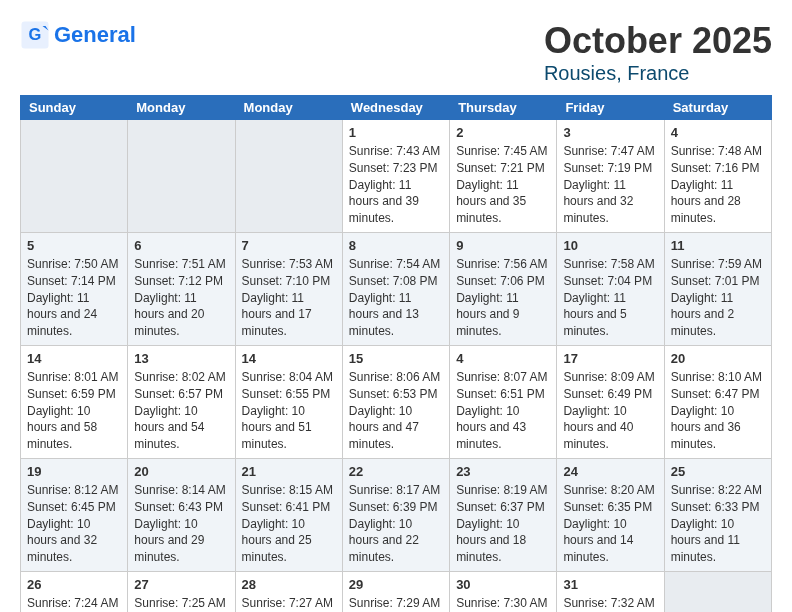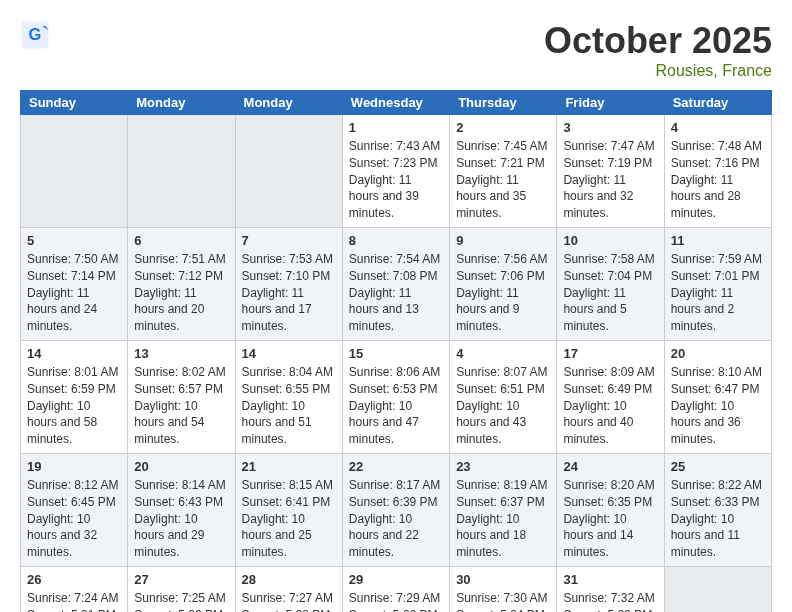--- a/index.html
+++ b/index.html
@@ -28,30 +28,29 @@
     }
     .logo-text span {
       color: #1a73e8;
     }
     .logo-icon {
       width: 30px;
       height: 30px;
       margin-right: 4px;
     }
     .title-block {
-      text-align: right;
     }
     .month-title {
       font-size: 36px;
       font-weight: bold;
       color: #333;
     }
     .location {
-      font-size: 16px;
-      color: #4d7c0f;
+      font-size: 20px;
+      color: #0c4a6e;
     }
     .calendar {
       width: 100%;
       border-collapse: collapse;
       border: 1px solid #ccc;
     }
     .calendar th {
       background: #2a6ebb;
       color: #fff;
       text-align: left;
@@ -91,20 +90,21 @@
 <body>
 
 <div class="header">
   <div class="logo">
     <svg class="logo-icon" viewBox="0 0 40 40">
       <rect x="2" y="2" width="36" height="36" rx="4" fill="#e8f0fe"></rect>
       <text x="20" y="26" text-anchor="middle" font-size="22" font-weight="bold" fill="#1a73e8">G</text>
       <polygon points="30,8 38,14 34,8" fill="#1a73e8"></polygon>
     </svg>
     <div class="logo-text">
+      <div><span>General</span></div>
     </div>
   </div>
   <div class="title-block">
     <div class="month-title">October 2025</div>
     <div class="location">Rousies, France</div>
   </div>
 </div>
 
 <table class="calendar">
   <thead>

